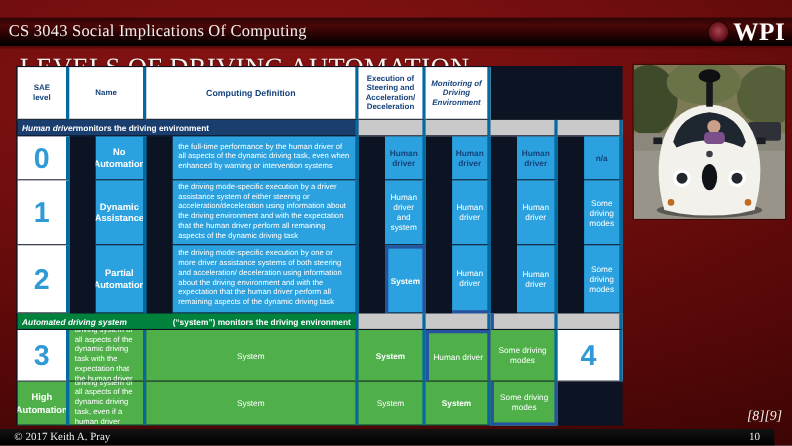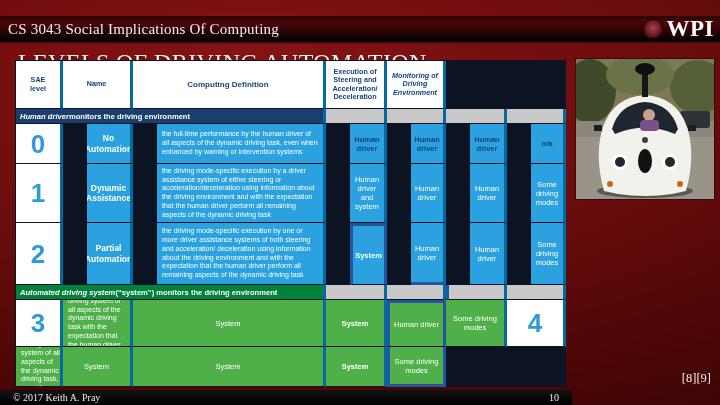--- a/index.html
+++ b/index.html
@@ -44,21 +44,21 @@
     display:flex;align-items:center;justify-content:center;
     text-align:center;overflow:hidden;box-sizing:border-box;
   }
   .hcell{background:#fff;color:#16437C;font-weight:bold;font-size:7.2px;line-height:1.18;padding:2px 3px;}
   .hcell.sae{padding:2px 9px;}
   .hcell.narr-h{font-size:8px;}
   .hcell.italic{font-style:italic;}
   .bar-navy{grid-column:span 3;background:#1A3E6E;color:#fff;font-size:7.6px;font-weight:bold;
     justify-content:flex-start;text-align:left;padding:0 4px;white-space:nowrap;}
   .bar-green{grid-column:span 3;background:#00813C;color:#fff;font-size:7.6px;font-weight:bold;
-    justify-content:flex-start;text-align:left;padding:0 4px;white-space:nowrap;}
+    justify-content:space-between;text-align:left;padding:0 4px;white-space:nowrap;}
   .bar-em{font-style:italic;}
   .bar-gray{background:#C9C9C9;}
   .ncell{background:#fff;color:#2F9AD6;font-weight:bold;font-size:26px;line-height:1;}
   .blue{background:#2BA2DF;margin-left:24px;}
   .green{background:#4FB04A;}
   .name{color:#fff;font-weight:bold;font-size:8.5px;line-height:1.2;padding:0 2px;}
   .narr{color:#fff;font-size:7px;line-height:1.25;justify-content:flex-start;text-align:left;
     align-items:center;padding:2px 5px;}
   .val{color:#fff;font-size:7.5px;line-height:1.2;padding:0 4px;}
   .val.navy{color:#14427B;font-weight:bold;}
@@ -68,24 +68,24 @@
   .stair-r{border-right:3px solid #24549E;}
   .stair-b{border-bottom:3px solid #24549E;}
   
   .photo{
     position:absolute;left:576px;top:59px;width:138px;height:140px;overflow:hidden;
     box-shadow:0 0 0 1px rgba(0,0,0,.4);
   }
   
   .citation{
     position:absolute;right:9px;top:371px;color:#f4f1ee;
-    font-family:"Liberation Serif",serif;font-size:12.5px;
+    font-family:"Liberation Serif",serif;font-size:12.5px;font-style:italic;
   }
   .footer{
-    position:absolute;left:0;bottom:0;width:572px;height:15px;
+    position:absolute;left:0;bottom:0;width:704px;height:15px;
     background:linear-gradient(180deg,#121212,#000);
     display:flex;align-items:center;justify-content:space-between;
     padding:0 13px 0 13px;box-sizing:border-box;
   }
   .footer span{color:#efecea;font-family:"Liberation Serif",serif;font-size:10px;}
 </style>
 </head>
 <body>
 
 <div class="slide">
@@ -151,20 +151,21 @@
     <div class="cell bar-gray"></div>
 
     <div class="cell ncell">3</div>
     <div class="cell green narr">the driving mode-specific performance by an automated driving system of all aspects of the dynamic driving task with the expectation that the human driver will respond appropriately to a request to intervene</div>
     <div class="cell green val">System</div>
     <div class="cell green val bold">System</div>
     <div class="cell green val stair-t stair-l stair-r">Human driver</div>
     <div class="cell green val">Some driving modes</div>
 
     <div class="cell ncell">4</div>
+    <div class="cell green name">High Automation</div>
     <div class="cell green narr">the driving mode-specific performance by an automated driving system of all aspects of the dynamic driving task, even if a human driver does not respond appropriately to a request to intervene</div>
     <div class="cell green val">System</div>
     <div class="cell green val">System</div>
     <div class="cell green val bold">System</div>
     <div class="cell green val stair-l stair-b stair-r">Some driving modes</div>
   </div>
 
   <div class="photo">
     <svg width="138" height="140" viewBox="0 0 138 140">
       <rect width="138" height="140" fill="#98948a"></rect>

